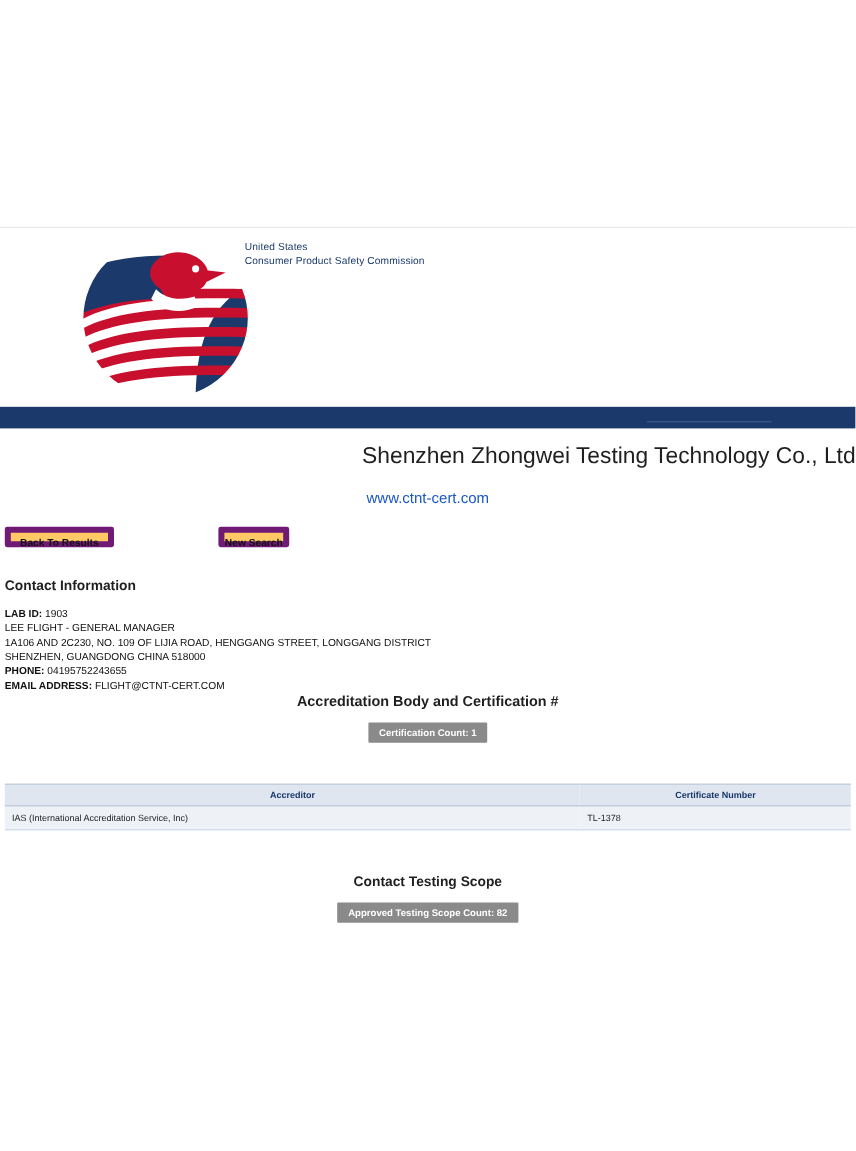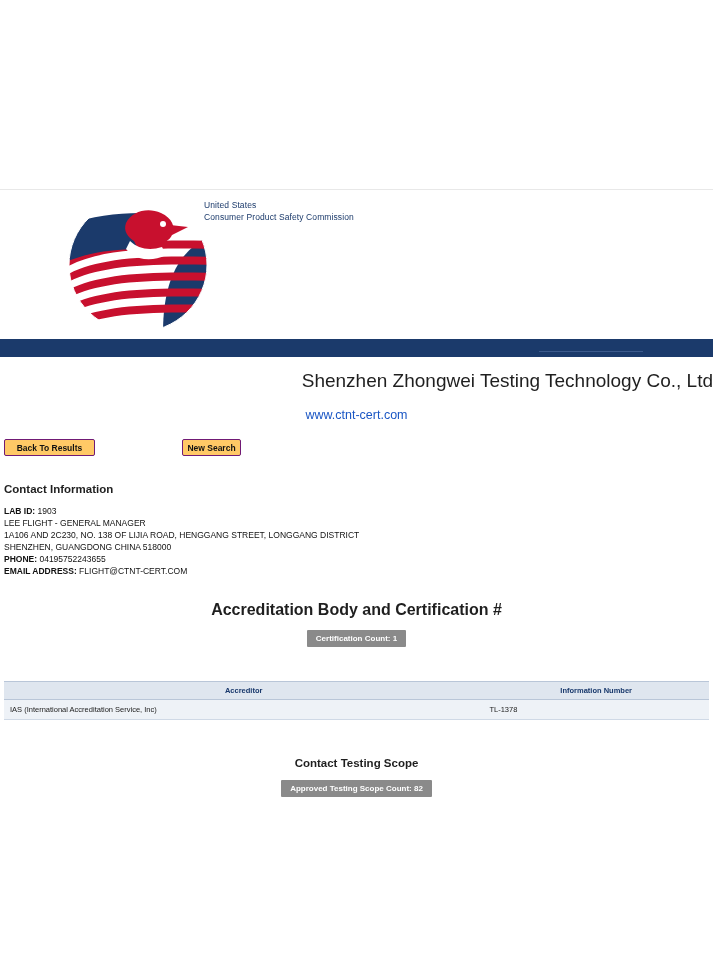--- a/index.html
+++ b/index.html
@@ -97,21 +97,21 @@
     position: relative;
     height: 30px;
     margin-top: 17px;
   }
   .btn {
     position: absolute;
     top: 0;
     height: 17px;
     line-height: 16px;
     background: #ffc966;
-    border: 1px solid #701a75;
+    border: 5px solid #701a75;
     border-radius: 2px;
     font-size: 8.5px;
     font-weight: bold;
     color: #111;
     text-align: center;
     padding: 0;
     font-family: "Liberation Sans", sans-serif;
     cursor: pointer;
   }
   .btn-back {
@@ -136,23 +136,22 @@
     padding-left: 4px;
     font-size: 8.5px;
     line-height: 1.42;
     color: #111;
   }
   .contact-block .lbl {
     font-weight: bold;
   }
 
   .section-center-title {
-    margin-top: 24px;
-    text-align: center;
-    font-size: 16px;
+    text-align: center;
+    font-size: 12px;
     font-weight: bold;
     color: #1f1f1f;
   }
 
   .count-pill-wrap {
     margin-top: 11px;
     text-align: center;
   }
   .count-pill {
     display: inline-block;
@@ -266,21 +265,21 @@
   </div>
 
   <div class="section-left-title">Contact Information</div>
 
   <div class="contact-block">
     <div>
       <span class="lbl">LAB ID:</span>
       <span>1903</span>
     </div>
     <div>LEE FLIGHT - GENERAL MANAGER</div>
-    <div>1A106 AND 2C230, NO. 138 OF LIJIA ROAD, HENGGANG STREET, LONGGANG DISTRICT</div>
+    <div>1A106 AND 2C230, NO. 109 OF LIJIA ROAD, HENGGANG STREET, LONGGANG DISTRICT</div>
     <div>SHENZHEN, GUANGDONG CHINA 518000</div>
     <div>
       <span class="lbl">PHONE:</span>
       <span>04195752243655</span>
     </div>
     <div>
       <span class="lbl">EMAIL ADDRESS:</span>
       <span>FLIGHT@CTNT-CERT.COM</span>
     </div>
   </div>
@@ -289,21 +288,21 @@
 
   <div class="count-pill-wrap">
     <span class="count-pill">Certification Count: 1</span>
   </div>
 
   <div class="table-wrap">
     <table class="data">
       <thead>
         <tr>
           <th class="col-accreditor">Accreditor</th>
-          <th class="col-certificate">Information Number</th>
+          <th class="col-certificate">Certificate Number</th>
         </tr>
       </thead>
       <tbody>
         <tr>
           <td>IAS (International Accreditation Service, Inc)</td>
           <td>TL-1378</td>
         </tr>
       </tbody>
     </table>
   </div>

